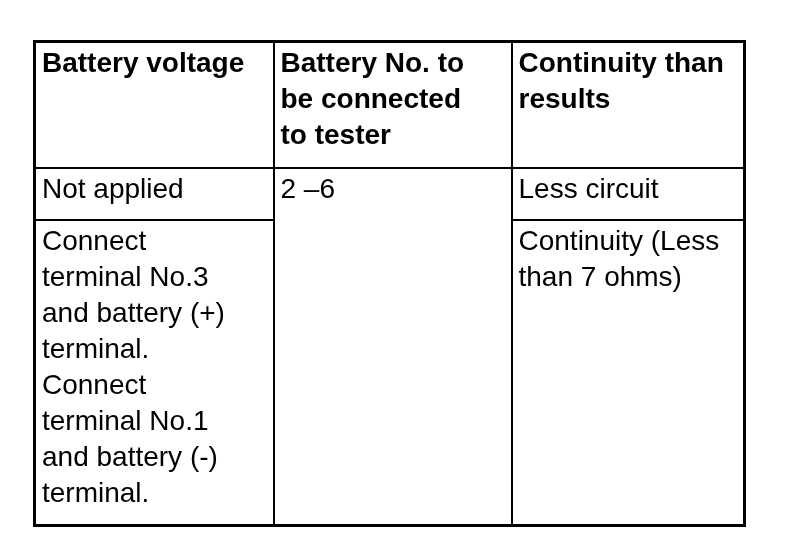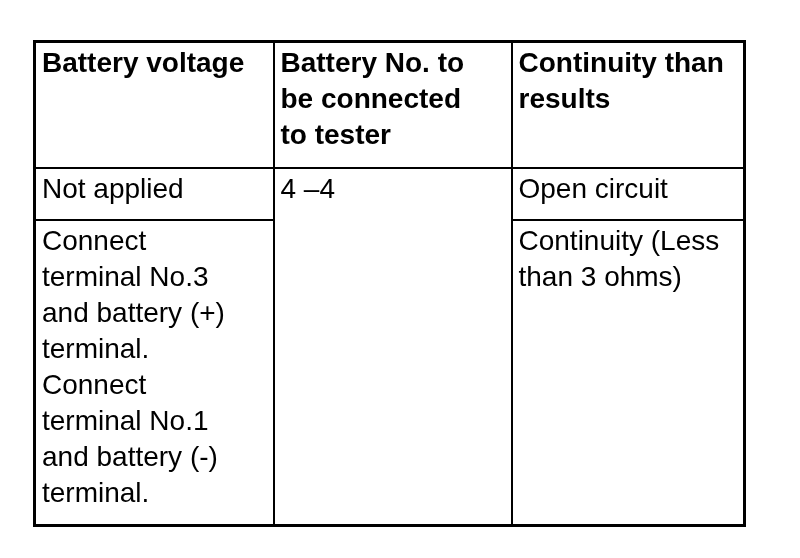--- a/index.html
+++ b/index.html
@@ -63,30 +63,30 @@
       <tr class="row-header">
         <th>Battery voltage</th>
         <th>Battery No. to
 be connected
 to tester</th>
         <th>Continuity than
 results</th>
       </tr>
       <tr class="row-first">
         <td>Not applied</td>
-        <td rowspan="2">4 –4</td>
-        <td>Open circuit</td>
+        <td rowspan="2">2 –6</td>
+        <td>Less circuit</td>
       </tr>
       <tr class="row-second">
         <td>Connect
 terminal No.3
 and battery (+)
 terminal.
 Connect
 terminal No.1
 and battery (-)
 terminal.</td>
         <td>Continuity (Less
-than 3 ohms)</td>
+than 7 ohms)</td>
       </tr>
     </tbody>
   </table>
 </div>
 
 </body></html>

